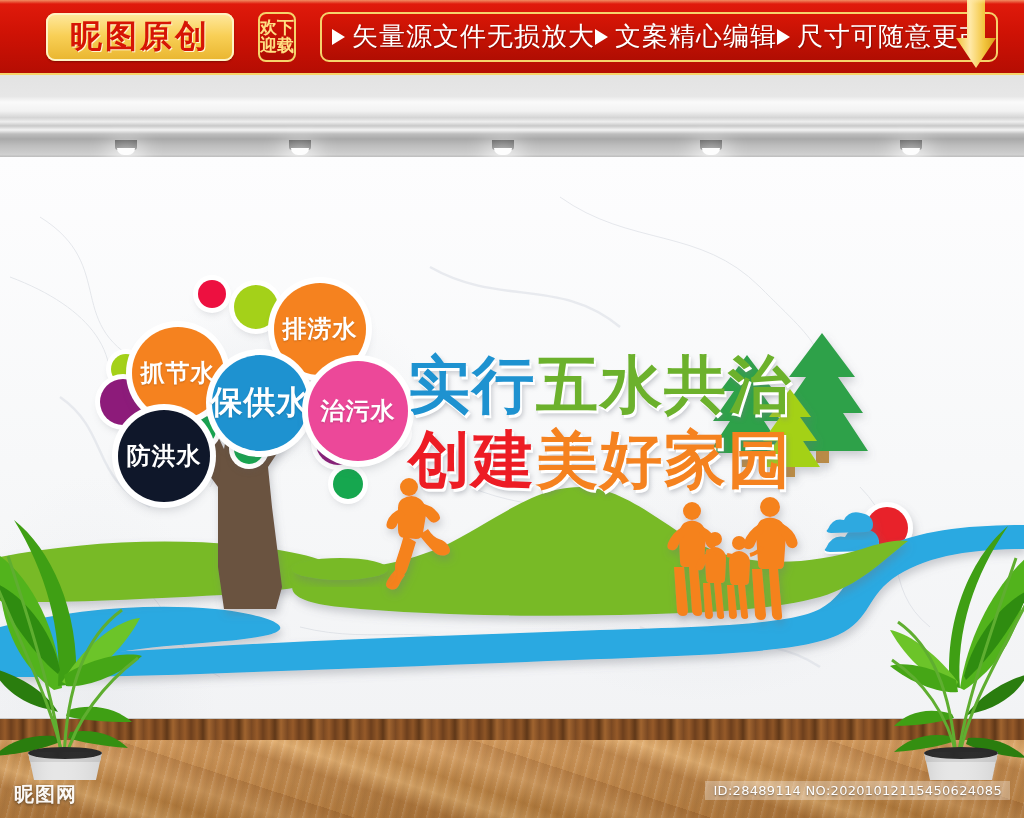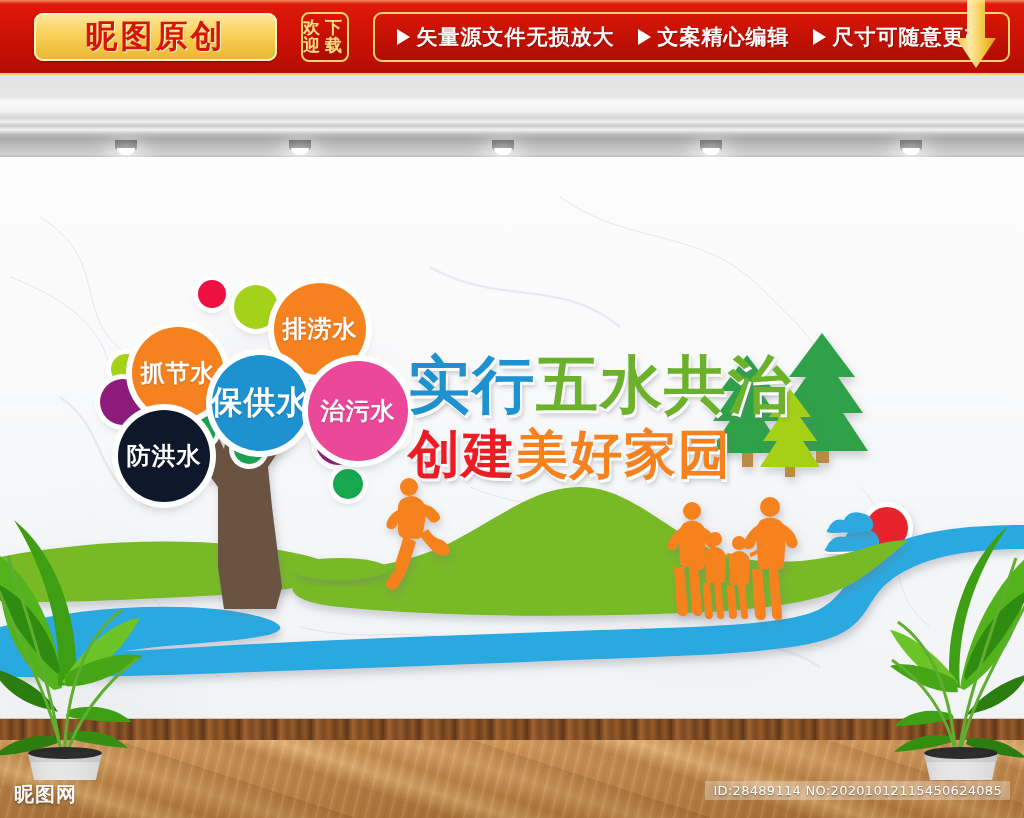--- a/index.html
+++ b/index.html
@@ -6,21 +6,21 @@
   html,body { width:1024px; height:818px; overflow:hidden; background:#fff;
     font-family:"DejaVu Sans","Liberation Sans",sans-serif; }
 
   #stage { position:relative; width:1024px; height:818px; overflow:hidden; }
 
   
   .promo-bar{
     position:absolute; left:0; top:0; width:1024px; height:75px;
     background:linear-gradient(180deg,#e21b0c 0%,#cf1205 45%,#b50d03 100%);
     border-bottom:2px solid #f7d46a;
-    display:flex; align-items:center; gap:10px; padding:0 8px;
+    display:flex; align-items:center; gap:10px; padding:0 20px;
   }
   .promo-bar::after{
     content:""; position:absolute; left:0; right:0; top:0; height:4px;
     background:linear-gradient(180deg,#ffe9a8,rgba(255,233,168,0));
     opacity:.55;
   }
   .promo-logo{
     width:243px; height:48px; border-radius:9px;
     background:linear-gradient(180deg,#ffe9a0 0%,#f8cf55 48%,#e9b52f 100%);
     box-shadow:inset 0 0 0 2px #fff3c4, 0 1px 2px rgba(0,0,0,.3);
@@ -43,21 +43,21 @@
     flex:1; height:50px; margin-left:14px; margin-right:6px;
     border:2px solid #f6d36b; border-radius:9px;
     background:linear-gradient(180deg,#d81606,#b00d02);
     display:flex; align-items:center; justify-content:space-around; padding:0 10px;
   }
   .feat{ display:flex; align-items:center; gap:7px; }
   .feat .tri{
     width:0;height:0;border-left:13px solid #fff;
     border-top:8px solid transparent;border-bottom:8px solid transparent;
   }
-  .feat span{ color:#fff; font-size:21px; font-weight:bold; letter-spacing:1px;
+  .feat span{ color:#fff; font-size:26px; font-weight:normal; letter-spacing:1px;
     text-shadow:1px 1px 1px rgba(0,0,0,.25); white-space:nowrap; }
   .promo-arrow{
     position:absolute; right:26px; top:-2px; width:44px; height:74px;
   }
 
   
   .ceiling{
     position:absolute; left:0; top:75px; width:1024px; height:82px;
     background:linear-gradient(180deg,#e3e3e3 0%,#e7e7e7 26%,#fafafa 33%,#f2f2f2 44%,
       #d5d5d5 52%,#eeeeee 57%,#c9c9c9 62%,#f3f3f3 67%,#bdbdbd 72%,
@@ -139,21 +139,21 @@
     box-shadow:0 0 0 5px #ffffff, 0 5px 8px rgba(90,95,105,.28); }
 
   
   .headline{ position:absolute; left:408px; top:165px; z-index:20; }
   .hl-row{ display:flex; align-items:baseline;margin-top:28px; }
   .hl-row span{
     font-size:62px; font-weight:bold; letter-spacing:2px; line-height:1.12;
     text-shadow: 2px 3px 0 #ffffff, 3px 5px 5px rgba(120,125,135,.42);
   }
   .hl2{ margin-top:6px; }
-  .hl2 span{ font-size:52px; }
+  .hl2 span{ font-size:62px; }
 </style>
 </head>
 <body>
 
 <div id="stage">
 
   <div class="promo-bar">
 
     <div class="promo-logo">
       <span>昵图原创</span>

